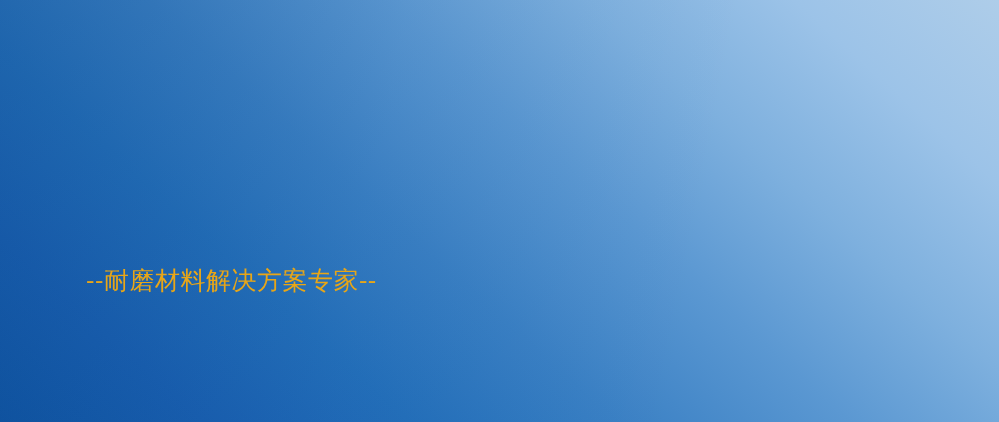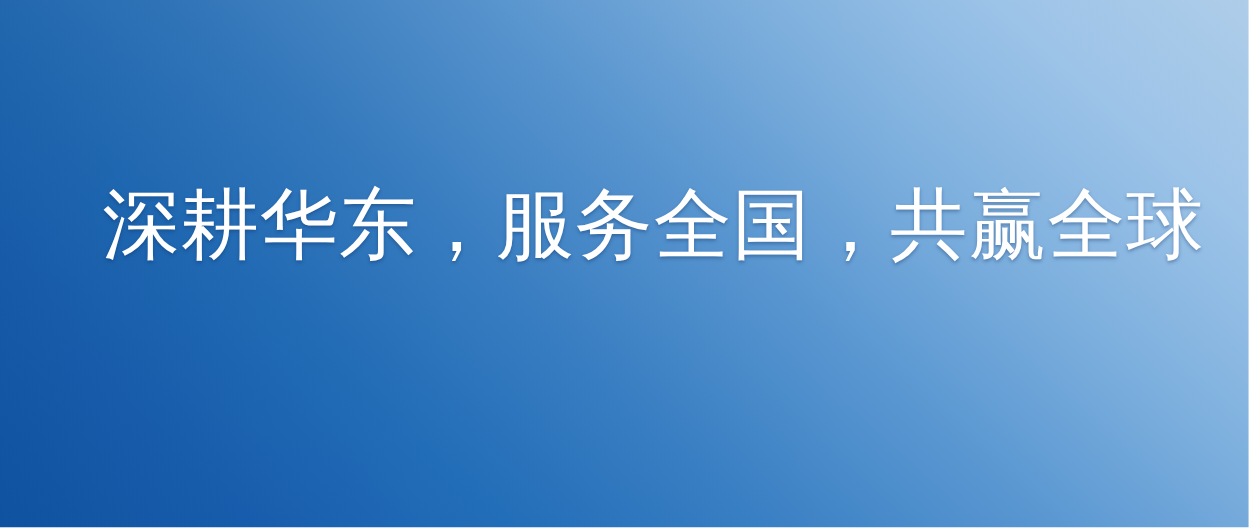--- a/index.html
+++ b/index.html
@@ -75,17 +75,17 @@
     height: 126px;
     z-index: 4;
   }
   .logo svg { display: block; }
 </style>
 </head>
 <body>
 
 <div id="banner">
 
-  <div class="headline">深耕华东，服务全国，共赢全球</div>
 
+  <div class="subtitle">--耐磨材料解决方案专家--</div>
 
 
 </div>
 
 </body></html>

